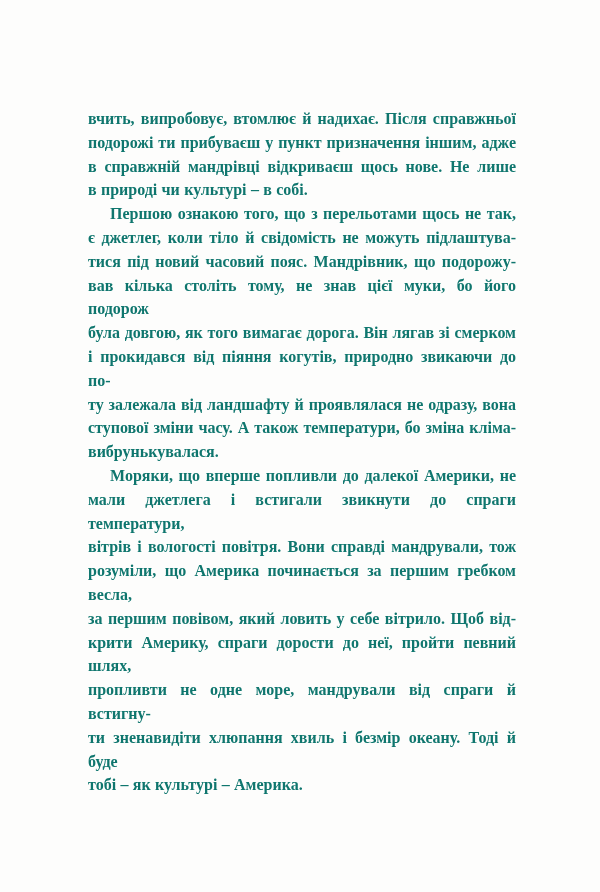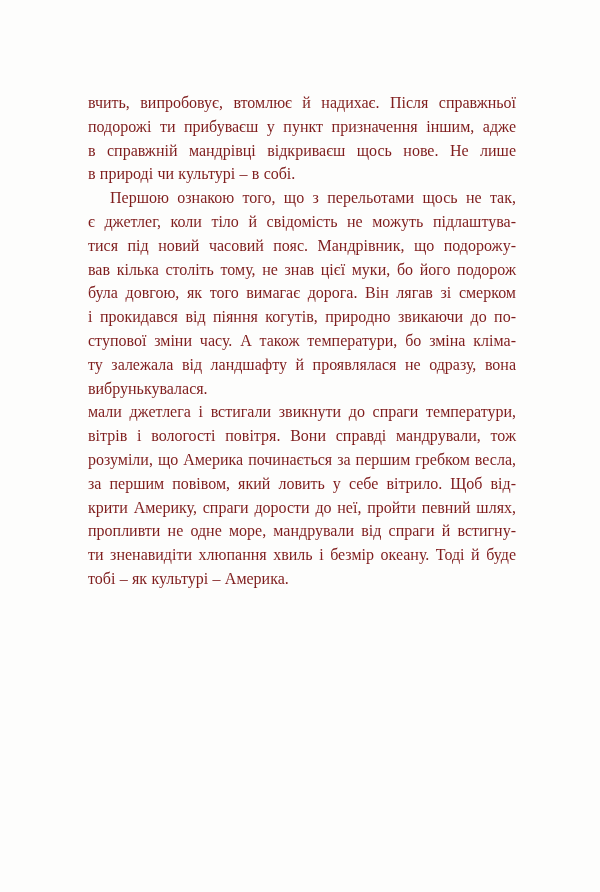--- a/index.html
+++ b/index.html
@@ -15,25 +15,26 @@
   }
   .page {
     position: relative;
     width: 600px;
     height: 892px;
     background: #fdfdfc;
   }
   .text-block {
     position: absolute;
     left: 88px;
-    top: 91px;
+    top: 107px;
     width: 428px;
-    color: #7f1d1d;
+    color: #0f766e;
     font-size: 16px;
     line-height: 23.8px;
+    font-weight: bold;
     -webkit-font-smoothing: antialiased;
   }
   .paragraph {
     margin: 0;
   }
   .line {
     text-align: justify;
     text-align-last: justify;
     word-spacing: 0.02em;
   }
@@ -55,25 +56,26 @@
         <div class="line">в справжній мандрівці відкриваєш щось нове. Не лише</div>
         <div class="line last">в природі чи культурі – в собі.</div>
       </div>
       <div class="paragraph">
         <div class="line indent">Першою ознакою того, що з перельотами щось не так,</div>
         <div class="line">є джетлег, коли тіло й свідомість не можуть підлаштува-</div>
         <div class="line">тися під новий часовий пояс. Мандрівник, що подорожу-</div>
         <div class="line">вав кілька століть тому, не знав цієї муки, бо його подорож</div>
         <div class="line">була довгою, як того вимагає дорога. Він лягав зі смерком</div>
         <div class="line">і прокидався від піяння когутів, природно звикаючи до по-</div>
+        <div class="line">ту залежала від ландшафту й проявлялася не одразу, вона</div>
         <div class="line">ступової зміни часу. А також температури, бо зміна кліма-</div>
-        <div class="line">ту залежала від ландшафту й проявлялася не одразу, вона</div>
         <div class="line last">вибрунькувалася.</div>
       </div>
       <div class="paragraph">
+        <div class="line indent">Моряки, що вперше попливли до далекої Америки, не</div>
         <div class="line">мали джетлега і встигали звикнути до спраги температури,</div>
         <div class="line">вітрів і вологості повітря. Вони справді мандрували, тож</div>
         <div class="line">розуміли, що Америка починається за першим гребком весла,</div>
         <div class="line">за першим повівом, який ловить у себе вітрило. Щоб від-</div>
         <div class="line">крити Америку, спраги дорости до неї, пройти певний шлях,</div>
         <div class="line">пропливти не одне море, мандрували від спраги й встигну-</div>
         <div class="line">ти зненавидіти хлюпання хвиль і безмір океану. Тоді й буде</div>
         <div class="line last">тобі – як культурі – Америка.</div>
       </div>
     </div>

